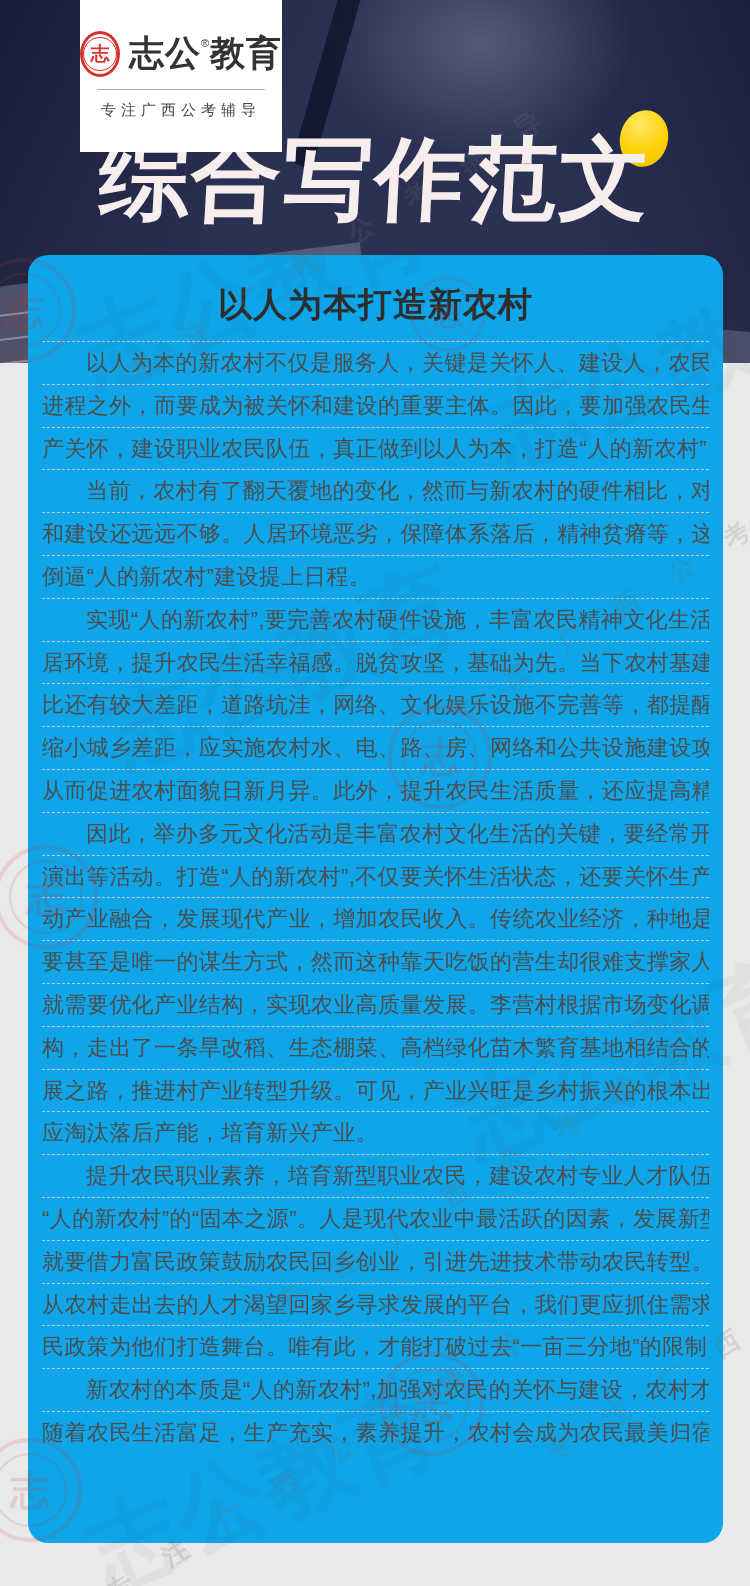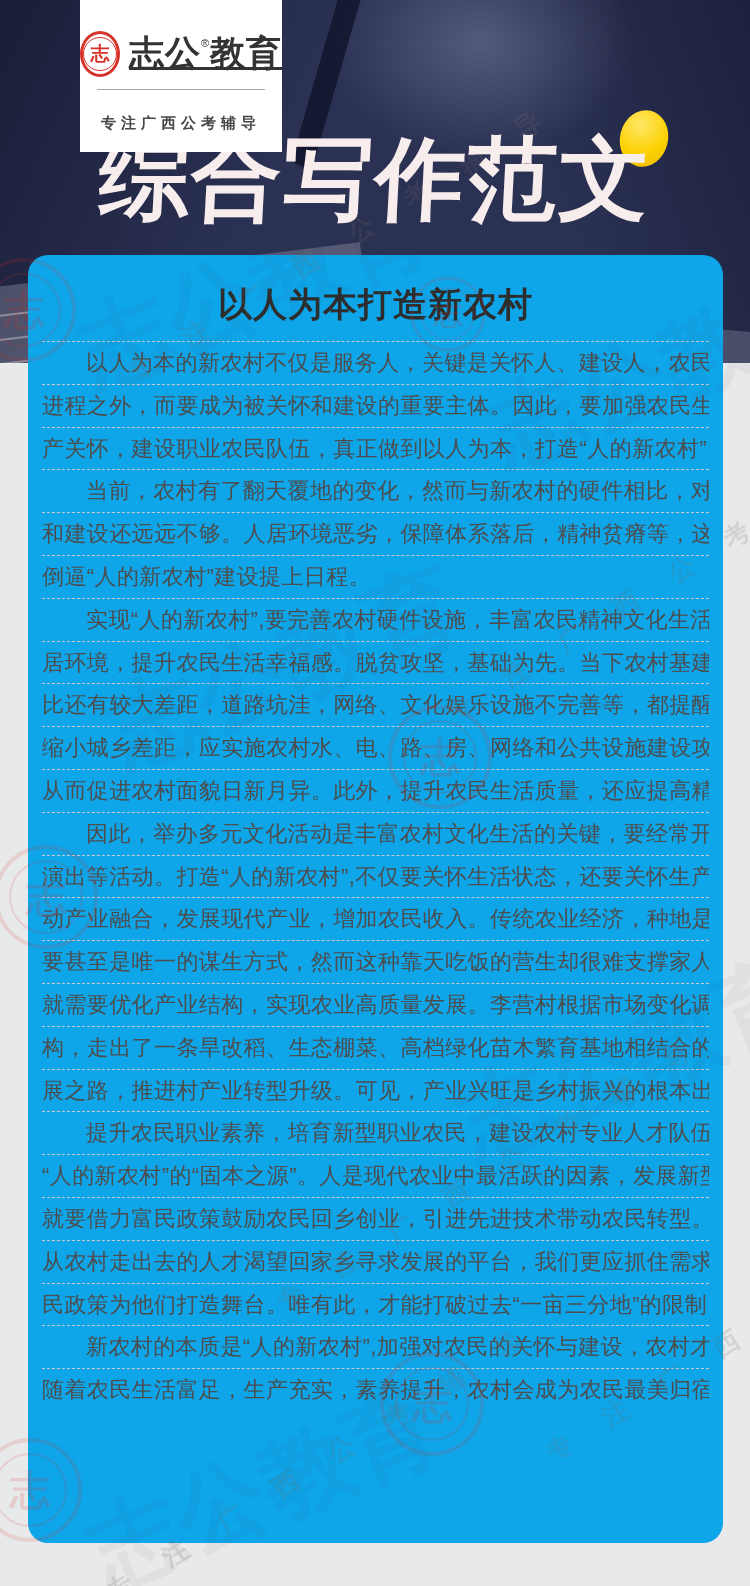--- a/index.html
+++ b/index.html
@@ -46,24 +46,24 @@
   .logo-card{
     position:absolute;left:80px;top:0;width:202px;height:152px;
     background:#ffffff;z-index:4;text-align:center;
   }
   .brand-row{display:flex;align-items:center;justify-content:center;margin-top:30px;gap:9px;}
   .seal{width:46px;height:46px;border:3px solid #d7332a;border-radius:50%;
     display:flex;align-items:center;justify-content:center;box-sizing:border-box;}
   .seal-inner{width:34px;height:34px;border:1.5px solid #d7332a;border-radius:50%;
     display:flex;align-items:center;justify-content:center;box-sizing:border-box;
     color:#d7332a;font-weight:700;font-size:19px;line-height:1;}
-  .brand-name{font-size:35px;font-weight:800;color:#333;letter-spacing:1px;white-space:nowrap;text-decoration:underline;}
+  .brand-name{font-size:35px;font-weight:800;color:#333;letter-spacing:1px;white-space:nowrap;}
   .brand-name sup{font-size:11px;font-weight:400;vertical-align:18px;}
   .brand-divider{width:168px;height:1px;background:#a9a9a9;margin:12px auto 0;}
-  .brand-tagline{margin-top:24px;font-size:15px;letter-spacing:5px;color:#474747;font-weight:700;white-space:nowrap;}
+  .brand-tagline{margin-top:11px;font-size:15px;letter-spacing:5px;color:#474747;font-weight:400;white-space:nowrap;}
   
   .card{
     position:absolute;left:28px;top:255px;width:695px;height:1288px;
     background:#0ea5e9;border-radius:20px;z-index:1;box-sizing:border-box;
   }
   .essay-title{
     margin:0;padding-top:27px;height:59px;text-align:center;
     font-size:34px;font-weight:800;color:#2d2d2d;letter-spacing:1px;
   }
   .ruled{
@@ -128,20 +128,21 @@
       <div class="row">比还有较大差距，道路坑洼，网络、文化娱乐设施不完善等，都提醒我们要 想</div>
       <div class="row">缩小城乡差距，应实施农村水、电、路、房、网络和公共设施建设攻坚决战，</div>
       <div class="row">从而促进农村面貌日新月异。此外，提升农民生活质量，还应提高精神文化水</div>
       <div class="row indent">因此，举办多元文化活动是丰富农村文化生活的关键，要经常开展培训、</div>
       <div class="row">演出等活动。打造“人的新农村”,不仅要关怀生活状态，还要关怀生产情况， 推</div>
       <div class="row">动产业融合，发展现代产业，增加农民收入。传统农业经济，种地是农民最 重</div>
       <div class="row">要甚至是唯一的谋生方式，然而这种靠天吃饭的营生却很难支撑家人开支。 这</div>
       <div class="row">就需要优化产业结构，实现农业高质量发展。李营村根据市场变化调整种植 结</div>
       <div class="row">构，走出了一条旱改稻、生态棚菜、高档绿化苗木繁育基地相结合的多产业 发</div>
       <div class="row">展之路，推进村产业转型升级。可见，产业兴旺是乡村振兴的根本出路，更</div>
+      <div class="row">应淘汰落后产能，培育新兴产业。</div>
       <div class="row indent">提升农民职业素养，培育新型职业农民，建设农村专业人才队伍，是打造</div>
       <div class="row">“人的新农村”的“固本之源”。人是现代农业中最活跃的因素，发展新型农民</div>
       <div class="row">就要借力富民政策鼓励农民回乡创业，引进先进技术带动农民转型。越来越多</div>
       <div class="row">从农村走出去的人才渴望回家乡寻求发展的平台，我们更应抓住需求，借助富</div>
       <div class="row">民政策为他们打造舞台。唯有此，才能打破过去“一亩三分地”的限制，让新</div>
       <div class="row indent">新农村的本质是“人的新农村”,加强对农民的关怀与建设，农村才能更好。</div>
       <div class="row">随着农民生活富足，生产充实，素养提升，农村会成为农民最美归宿。</div>
     </div>
 </div>
 

